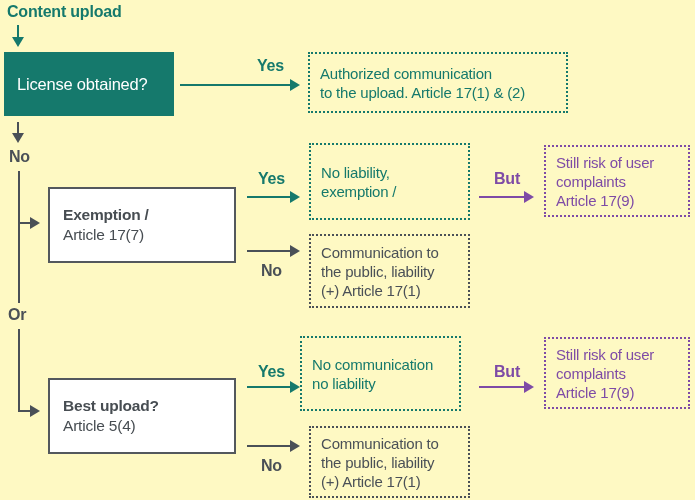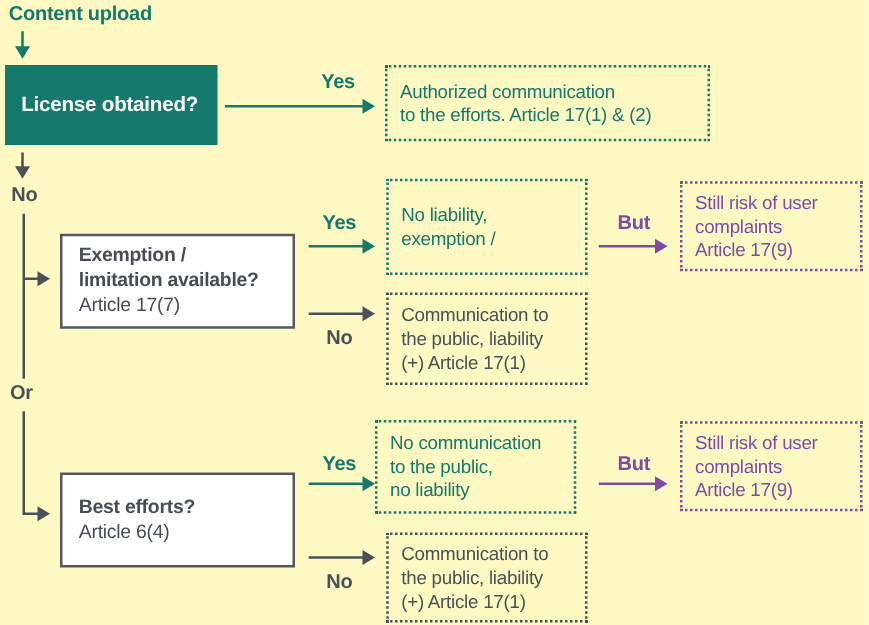--- a/index.html
+++ b/index.html
@@ -26,21 +26,21 @@
   
   .arr-r{position:absolute;width:0;height:0;border-top:6px solid transparent;border-bottom:6px solid transparent;}
   .arr-d{position:absolute;width:0;height:0;border-left:6px solid transparent;border-right:6px solid transparent;}
   .arr-r.teal-a{border-left:10px solid var(--teal)}
   .arr-r.gray-a{border-left:10px solid var(--gray)}
   .arr-r.purple-a{border-left:10px solid var(--purple)}
   .arr-d.teal-a{border-top:10px solid var(--teal)}
   .arr-d.gray-a{border-top:10px solid var(--gray)}
   
   .startbox{position:absolute;background:var(--teal);color:#ffffff;display:flex;align-items:center;
-    padding-left:13px;font-weight:bold;font-size:16.5px;letter-spacing:-0.2px;}
+    padding-left:13px;font-weight:normal;font-size:16.5px;letter-spacing:-0.2px;}
   .qbox{position:absolute;background:#ffffff;border:2px solid var(--border-gray);color:var(--ink);
     display:flex;flex-direction:column;justify-content:center;padding-left:13px;
     font-size:15.5px;line-height:20px;letter-spacing:-0.2px;white-space:nowrap;}
   .qbox .b{font-weight:bold}
   .outbox{position:absolute;border:2px dotted;display:flex;flex-direction:column;justify-content:center;
     padding:4px 10px;font-size:15px;line-height:19px;letter-spacing:-0.2px;white-space:nowrap;}
   .outbox.teal-o{border-color:var(--teal);color:var(--teal)}
   .outbox.gray-o{border-color:var(--gray);color:var(--gray)}
   .outbox.purple-o{border-color:var(--purple);color:var(--purple)}
   .outbox .b{font-weight:normal}
@@ -58,39 +58,38 @@
   <div class="startbox" style="left:4px;top:52px;width:170px;height:64px;">
     <span>License obtained?</span>
   </div>
 
   <div class="lbl teal-t" style="left:257px;top:57px;">Yes</div>
   <div class="hline teal-l" style="left:180px;top:84px;width:111px;"></div>
   <div class="arr-r teal-a" style="left:290px;top:79px;"></div>
 
   <div class="outbox teal-o" style="left:308px;top:52px;width:260px;height:61px;">
     <div><span class="b">Authorized communication</span></div>
-    <div><span class="b">to the efforts.</span> <span>Article 17(1) &amp; (2)</span></div>
+    <div><span class="b">to the upload.</span> <span>Article 17(1) &amp; (2)</span></div>
   </div>
 
   <div class="vline gray-l" style="left:17px;top:122px;height:13px;"></div>
   <div class="arr-d gray-a" style="left:12px;top:133px;"></div>
   <div class="lbl gray-t" style="left:9px;top:148px;">No</div>
 
   <div class="vline gray-l" style="left:18px;top:171px;height:132px;"></div>
   <div class="hline gray-l" style="left:19px;top:222px;width:12px;"></div>
   <div class="arr-r gray-a" style="left:30px;top:217px;"></div>
 
   <div class="lbl gray-t" style="left:8px;top:306px;">Or</div>
   <div class="vline gray-l" style="left:18px;top:329px;height:83px;"></div>
   <div class="hline gray-l" style="left:19px;top:410px;width:12px;"></div>
   <div class="arr-r gray-a" style="left:30px;top:405px;"></div>
 
   <div class="qbox" style="left:48px;top:187px;width:188px;height:76px;">
     <div class="b">Exemption /</div>
-    <div class="b">limitation available?</div>
     <div>Article 17(7)</div>
   </div>
 
   <div class="lbl teal-t" style="left:258px;top:170px;">Yes</div>
   <div class="hline teal-l" style="left:247px;top:196px;width:44px;"></div>
   <div class="arr-r teal-a" style="left:290px;top:191px;"></div>
 
   <div class="outbox teal-o" style="left:309px;top:143px;width:161px;height:77px;">
     <div><span class="b">No liability</span><span>,</span></div>
     <div>exemption /</div>
@@ -110,31 +109,30 @@
   <div class="arr-r gray-a" style="left:290px;top:245px;"></div>
   <div class="lbl gray-t" style="left:261px;top:262px;">No</div>
 
   <div class="outbox gray-o" style="left:309px;top:234px;width:161px;height:74px;">
     <div>Communication to</div>
     <div><span>the public, </span><span class="b">liability</span></div>
     <div>(+) Article 17(1)</div>
   </div>
 
   <div class="qbox" style="left:48px;top:378px;width:188px;height:76px;">
-    <div class="b">Best efforts?</div>
-    <div>Article 6(4)</div>
+    <div class="b">Best upload?</div>
+    <div>Article 5(4)</div>
   </div>
 
   <div class="lbl teal-t" style="left:258px;top:363px;">Yes</div>
   <div class="hline teal-l" style="left:247px;top:386px;width:44px;"></div>
   <div class="arr-r teal-a" style="left:290px;top:381px;"></div>
 
   <div class="outbox teal-o" style="left:300px;top:336px;width:161px;height:75px;">
     <div>No communication</div>
-    <div>to the public,</div>
     <div class="b">no liability</div>
   </div>
 
   <div class="lbl purple-t" style="left:494px;top:363px;">But</div>
   <div class="hline purple-l" style="left:479px;top:386px;width:46px;"></div>
   <div class="arr-r purple-a" style="left:524px;top:381px;"></div>
 
   <div class="outbox purple-o" style="left:544px;top:337px;width:146px;height:72px;">
     <div class="b">Still risk of user</div>
     <div class="b">complaints</div>

